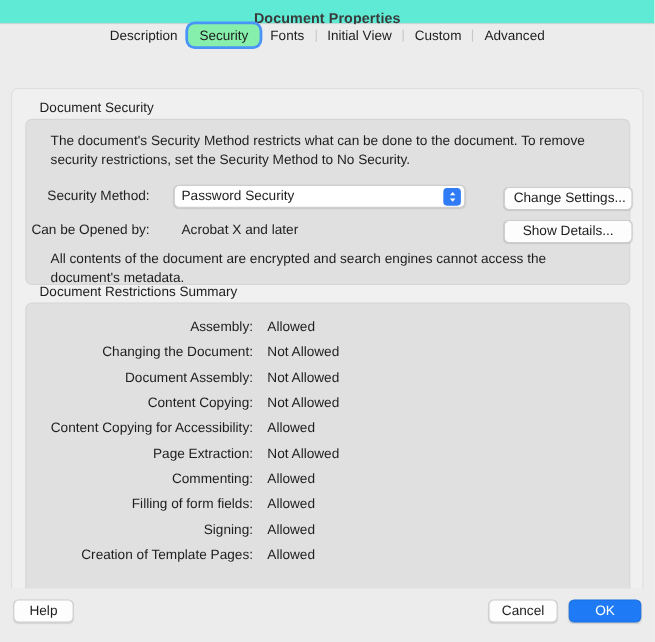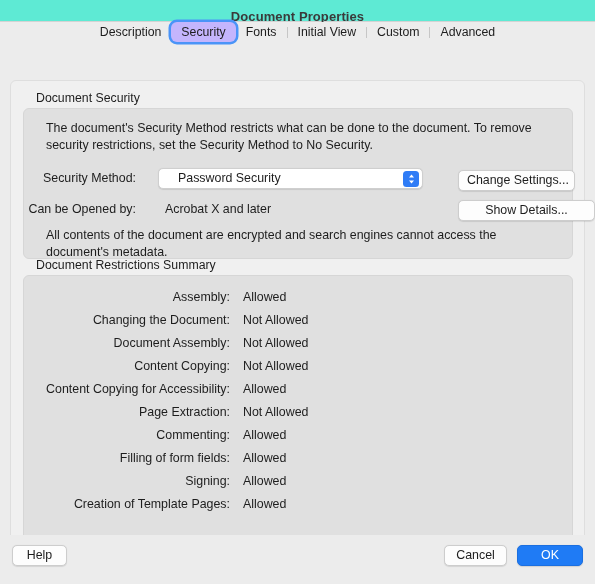--- a/index.html
+++ b/index.html
@@ -55,21 +55,21 @@
     font-size: 12.3px;
     color: #1d1d1d;
     padding: 0 10px;
     height: 20px;
     line-height: 20px;
     border-radius: 5px;
     white-space: nowrap;
     box-sizing: border-box;
   }
   .tab.selected {
-    background: #c4b5fd;
+    background: #86efac;
     box-shadow: 0 0 0 2.5px #4a94f8;
     border-radius: 6px;
     position: relative;
     z-index: 2;
   }
   .tabsep {
     width: 1px;
     height: 11px;
     background: #c6c6c6;
   }
@@ -149,21 +149,21 @@
     border-radius: 5px;
     box-shadow: 0 0.5px 1px rgba(0,0,0,0.10);
     display: flex;
     align-items: center;
     box-sizing: border-box;
     margin-left: 1px;
   }
   .popup-value {
     font-size: 12.4px;
     color: #1d1d1d;
-    padding-left: 19px;
+    padding-left: 6px;
   }
   .popup-arrows {
     position: absolute;
     right: 3px;
     top: 2.5px;
     width: 16px;
     height: 16px;
     background: #2f7cf6;
     border-radius: 3.5px;
     display: flex;
@@ -197,21 +197,21 @@
   .btn-change {
     position: absolute;
     left: 434px;
     top: 61px;
     width: 117px;
   }
   .btn-showdetails {
     position: absolute;
     left: 434px;
     top: 91px;
-    width: 137px;
+    width: 117px;
   }
 
   .note-text {
     position: absolute;
     left: 22px;
     top: 118px;
     width: 515px;
     font-size: 12.4px;
     line-height: 16.5px;
     color: #1d1d1d;

